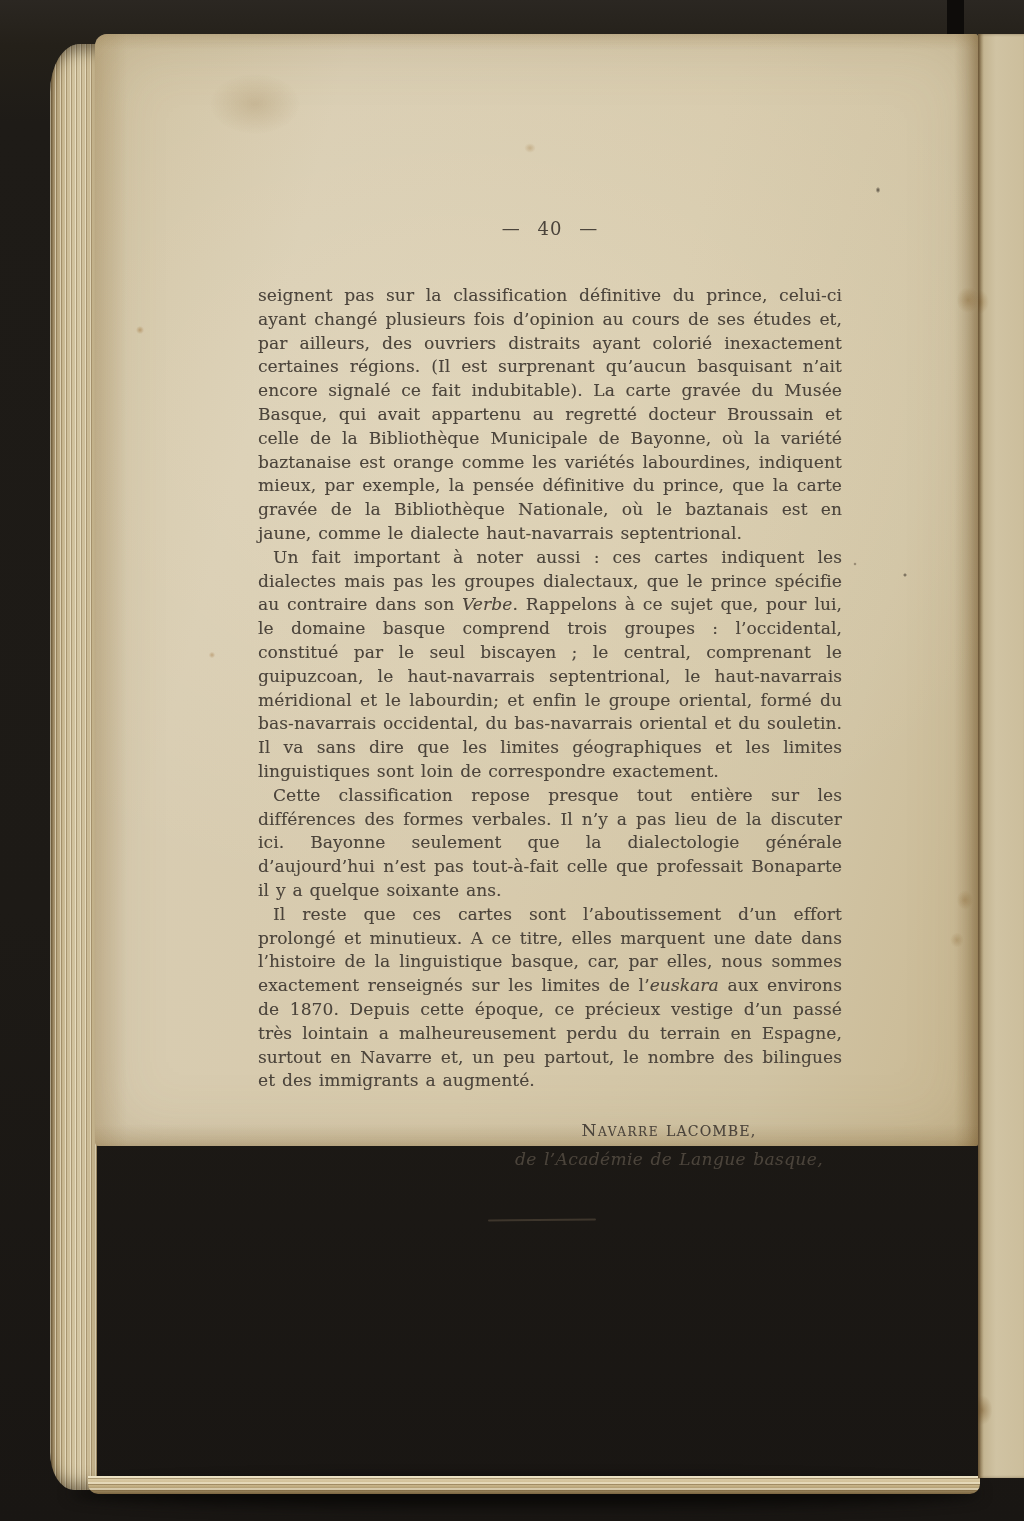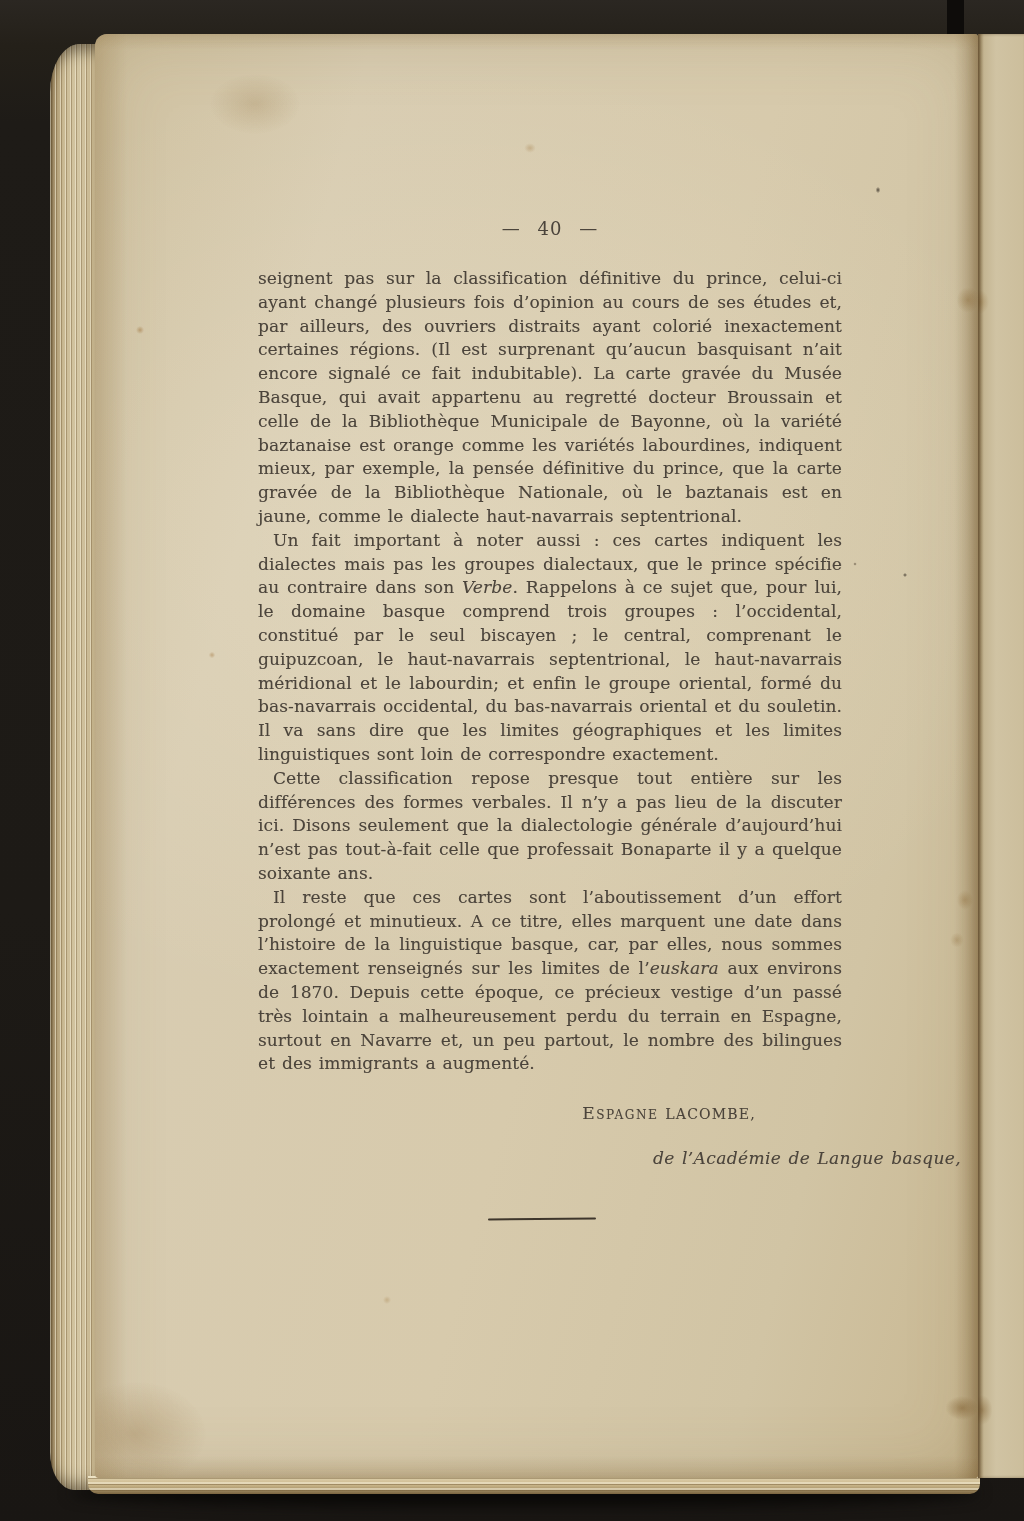--- a/index.html
+++ b/index.html
@@ -41,21 +41,21 @@
     background:
       repeating-linear-gradient(180deg,
         rgba(244,236,210,.6) 0 1.5px,
         rgba(110,88,52,.45) 2px 3.5px,
         rgba(200,184,148,0) 3.5px 6px),
       linear-gradient(180deg,#e4d7b4 0,#c5b184 55%,#7a6440 100%);
     border-radius:0 0 10px 10px;
   }
   
   .page-main{
-    position:absolute;left:95px;top:34px;width:883px;height:1444px;
+    position:absolute;left:95px;top:34px;width:883px;height:1112px;
     background:
       radial-gradient(900px 700px at 40% 35%, rgba(255,250,232,.20), rgba(255,250,232,0) 70%),
       linear-gradient(105deg,#cfc1a0 0%,#d8ccb1 22%,#d7caac 55%,#d1c4a4 80%,#c8b791 100%);
     border-radius:12px 3px 2px 4px;
     box-shadow:inset 0 0 70px rgba(125,98,55,.22), inset -10px 0 16px -8px rgba(105,80,42,.55);
   }
   
   .stains{
     position:absolute;inset:0;pointer-events:none;border-radius:inherit;
     background:
@@ -86,33 +86,33 @@
       linear-gradient(90deg,#8d7750 0,#c4b592 6px,#d0c3a3 18px,#ccbe9c 46px);
     box-shadow:inset 2px 0 3px rgba(70,50,25,.5);
   }
   
   .page-number{
     position:absolute;left:163px;top:184px;width:584px;
     text-align:center;color:var(--ink);
     font-size:18px;letter-spacing:1px;word-spacing:10px;
   }
   .text-block{
-    position:absolute;left:163px;top:233px;width:584px;
+    position:absolute;left:163px;top:250px;width:584px;
     color:var(--ink);font-size:17px;line-height:23.8px;
     text-align:justify;word-spacing:.08em;letter-spacing:.1px;
     text-shadow:.3px .3px 0 rgba(75,66,56,.28);
   }
   .text-block p{margin:0;}
   .text-block p.indent{text-indent:15px;}
   .text-block p.space-before{}
   .signature{margin-top:26px;text-align:center;position:relative;left:119px;}
   .sig-name{font-size:17px;}
   .sig-given{font-variant:small-caps;letter-spacing:1.6px;}
   .sig-family{font-size:14px;letter-spacing:1.2px;}
-  .sig-aff{font-style:italic;font-size:17px;margin-top:20px;letter-spacing:.4px;text-align:right;}
+  .sig-aff{font-style:italic;font-size:17px;margin-top:4px;letter-spacing:.4px;}
   .end-rule{
     margin-top:47px;margin-left:230px;width:108px;height:2px;
     background:#3e362c;transform:rotate(-.5deg);border-radius:1px;
   }
 </style>
 </head>
 <body>
 
 <div class="scene">
   <div class="top-slot"></div>
@@ -122,27 +122,27 @@
 
   <div class="page-main">
     <div class="stains"></div>
 
     <div class="page-number">— 40 —</div>
 
     <div class="text-block">
       <div>
           <p class=""><span>seignent pas sur la classification définitive du prince, celui-ci ayant changé plusieurs fois d’opinion au cours de ses études et, par ailleurs, des ouvriers distraits ayant colorié inexactement certaines régions. (Il est surprenant qu’aucun basquisant n’ait encore signalé ce fait indubitable). La carte gravée du Musée Basque, qui avait appartenu au regretté docteur Broussain et celle de la Bibliothèque Municipale de Bayonne, où la variété baztanaise est orange comme les variétés labourdines, indiquent mieux, par exemple, la pensée définitive du prince, que la carte gravée de la Bibliothèque Nationale, où le baztanais est en jaune, comme le dialecte haut-navarrais septentrional.</span></p>
           <p class="indent space-before"><span>Un fait important à noter aussi : ces cartes indiquent les dialectes mais pas les groupes dialectaux, que le prince spécifie au contraire dans son </span><i>Verbe</i><span>. Rappelons à ce sujet que, pour lui, le domaine basque comprend trois groupes : l’occidental, constitué par le seul biscayen ; le central, comprenant le guipuzcoan, le haut-navarrais septentrional, le haut-navarrais méridional et le labourdin; et enfin le groupe oriental, formé du bas-navarrais occidental, du bas-navarrais oriental et du souletin. Il va sans dire que les limites géographiques et les limites linguistiques sont loin de correspondre exactement.</span></p>
-          <p class="indent "><span>Cette classification repose presque tout entière sur les différences des formes verbales. Il n’y a pas lieu de la discuter ici. Disons seulement que la dialectologie générale d’aujourd’hui n’est pas tout-à-fait celle que professait Bonaparte il y a quelque soixante ans.</span></p>
+          <p class="indent "><span>Cette classification repose presque tout entière sur les différences des formes verbales. Il n’y a pas lieu de la discuter ici. Bayonne seulement que la dialectologie générale d’aujourd’hui n’est pas tout-à-fait celle que professait Bonaparte il y a quelque soixante ans.</span></p>
           <p class="indent space-before"><span>Il reste que ces cartes sont l’aboutissement d’un effort prolongé et minutieux. A ce titre, elles marquent une date dans l’histoire de la linguistique basque, car, par elles, nous sommes exactement renseignés sur les limites de l’</span><i>euskara</i><span> aux environs de 1870. Depuis cette époque, ce précieux vestige d’un passé très lointain a malheureusement perdu du terrain en Espagne, surtout en Navarre et, un peu partout, le nombre des bilingues et des immigrants a augmenté.</span></p>
         </div>
 
       <div class="signature">
         <div class="sig-name">
-          <span class="sig-given">Espagne</span>
+          <span class="sig-given">Navarre</span>
           <span class="sig-family">LACOMBE,</span>
         </div>
         <div class="sig-aff">de l’Académie de Langue basque,</div>
       </div>
 
       <div class="end-rule"></div>
     </div>
   </div>
 
   <div class="facing-page"></div>

